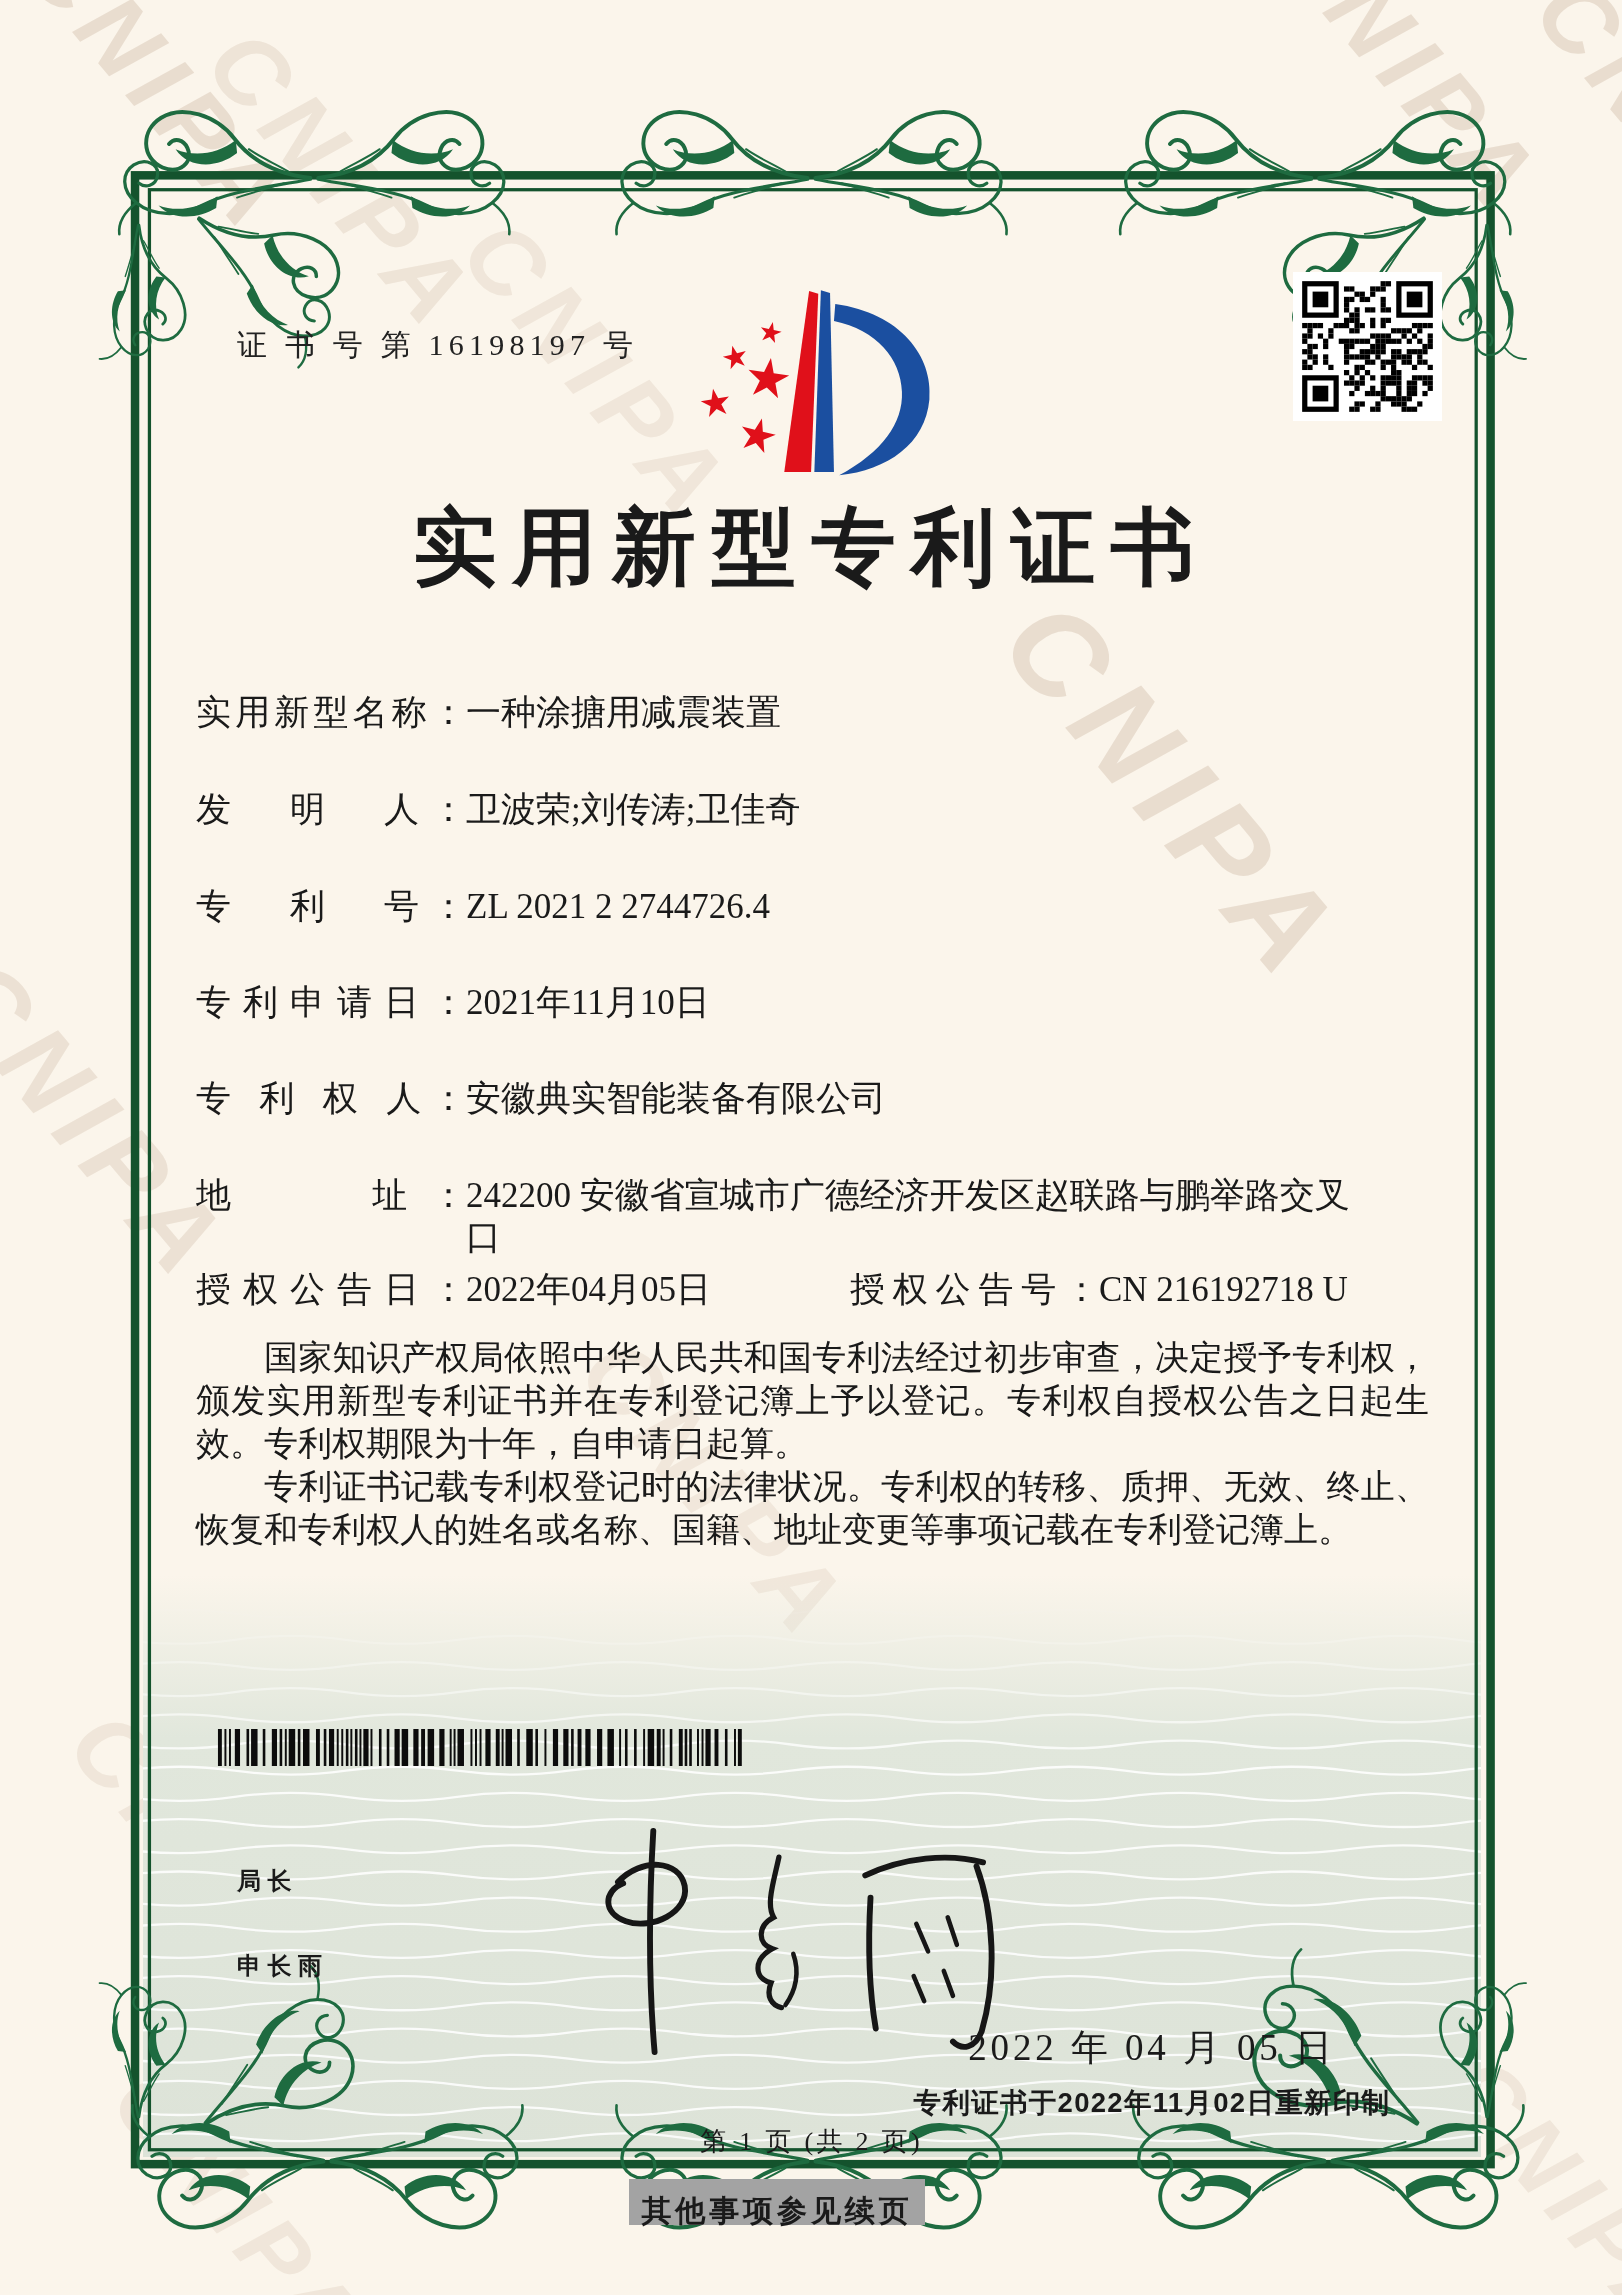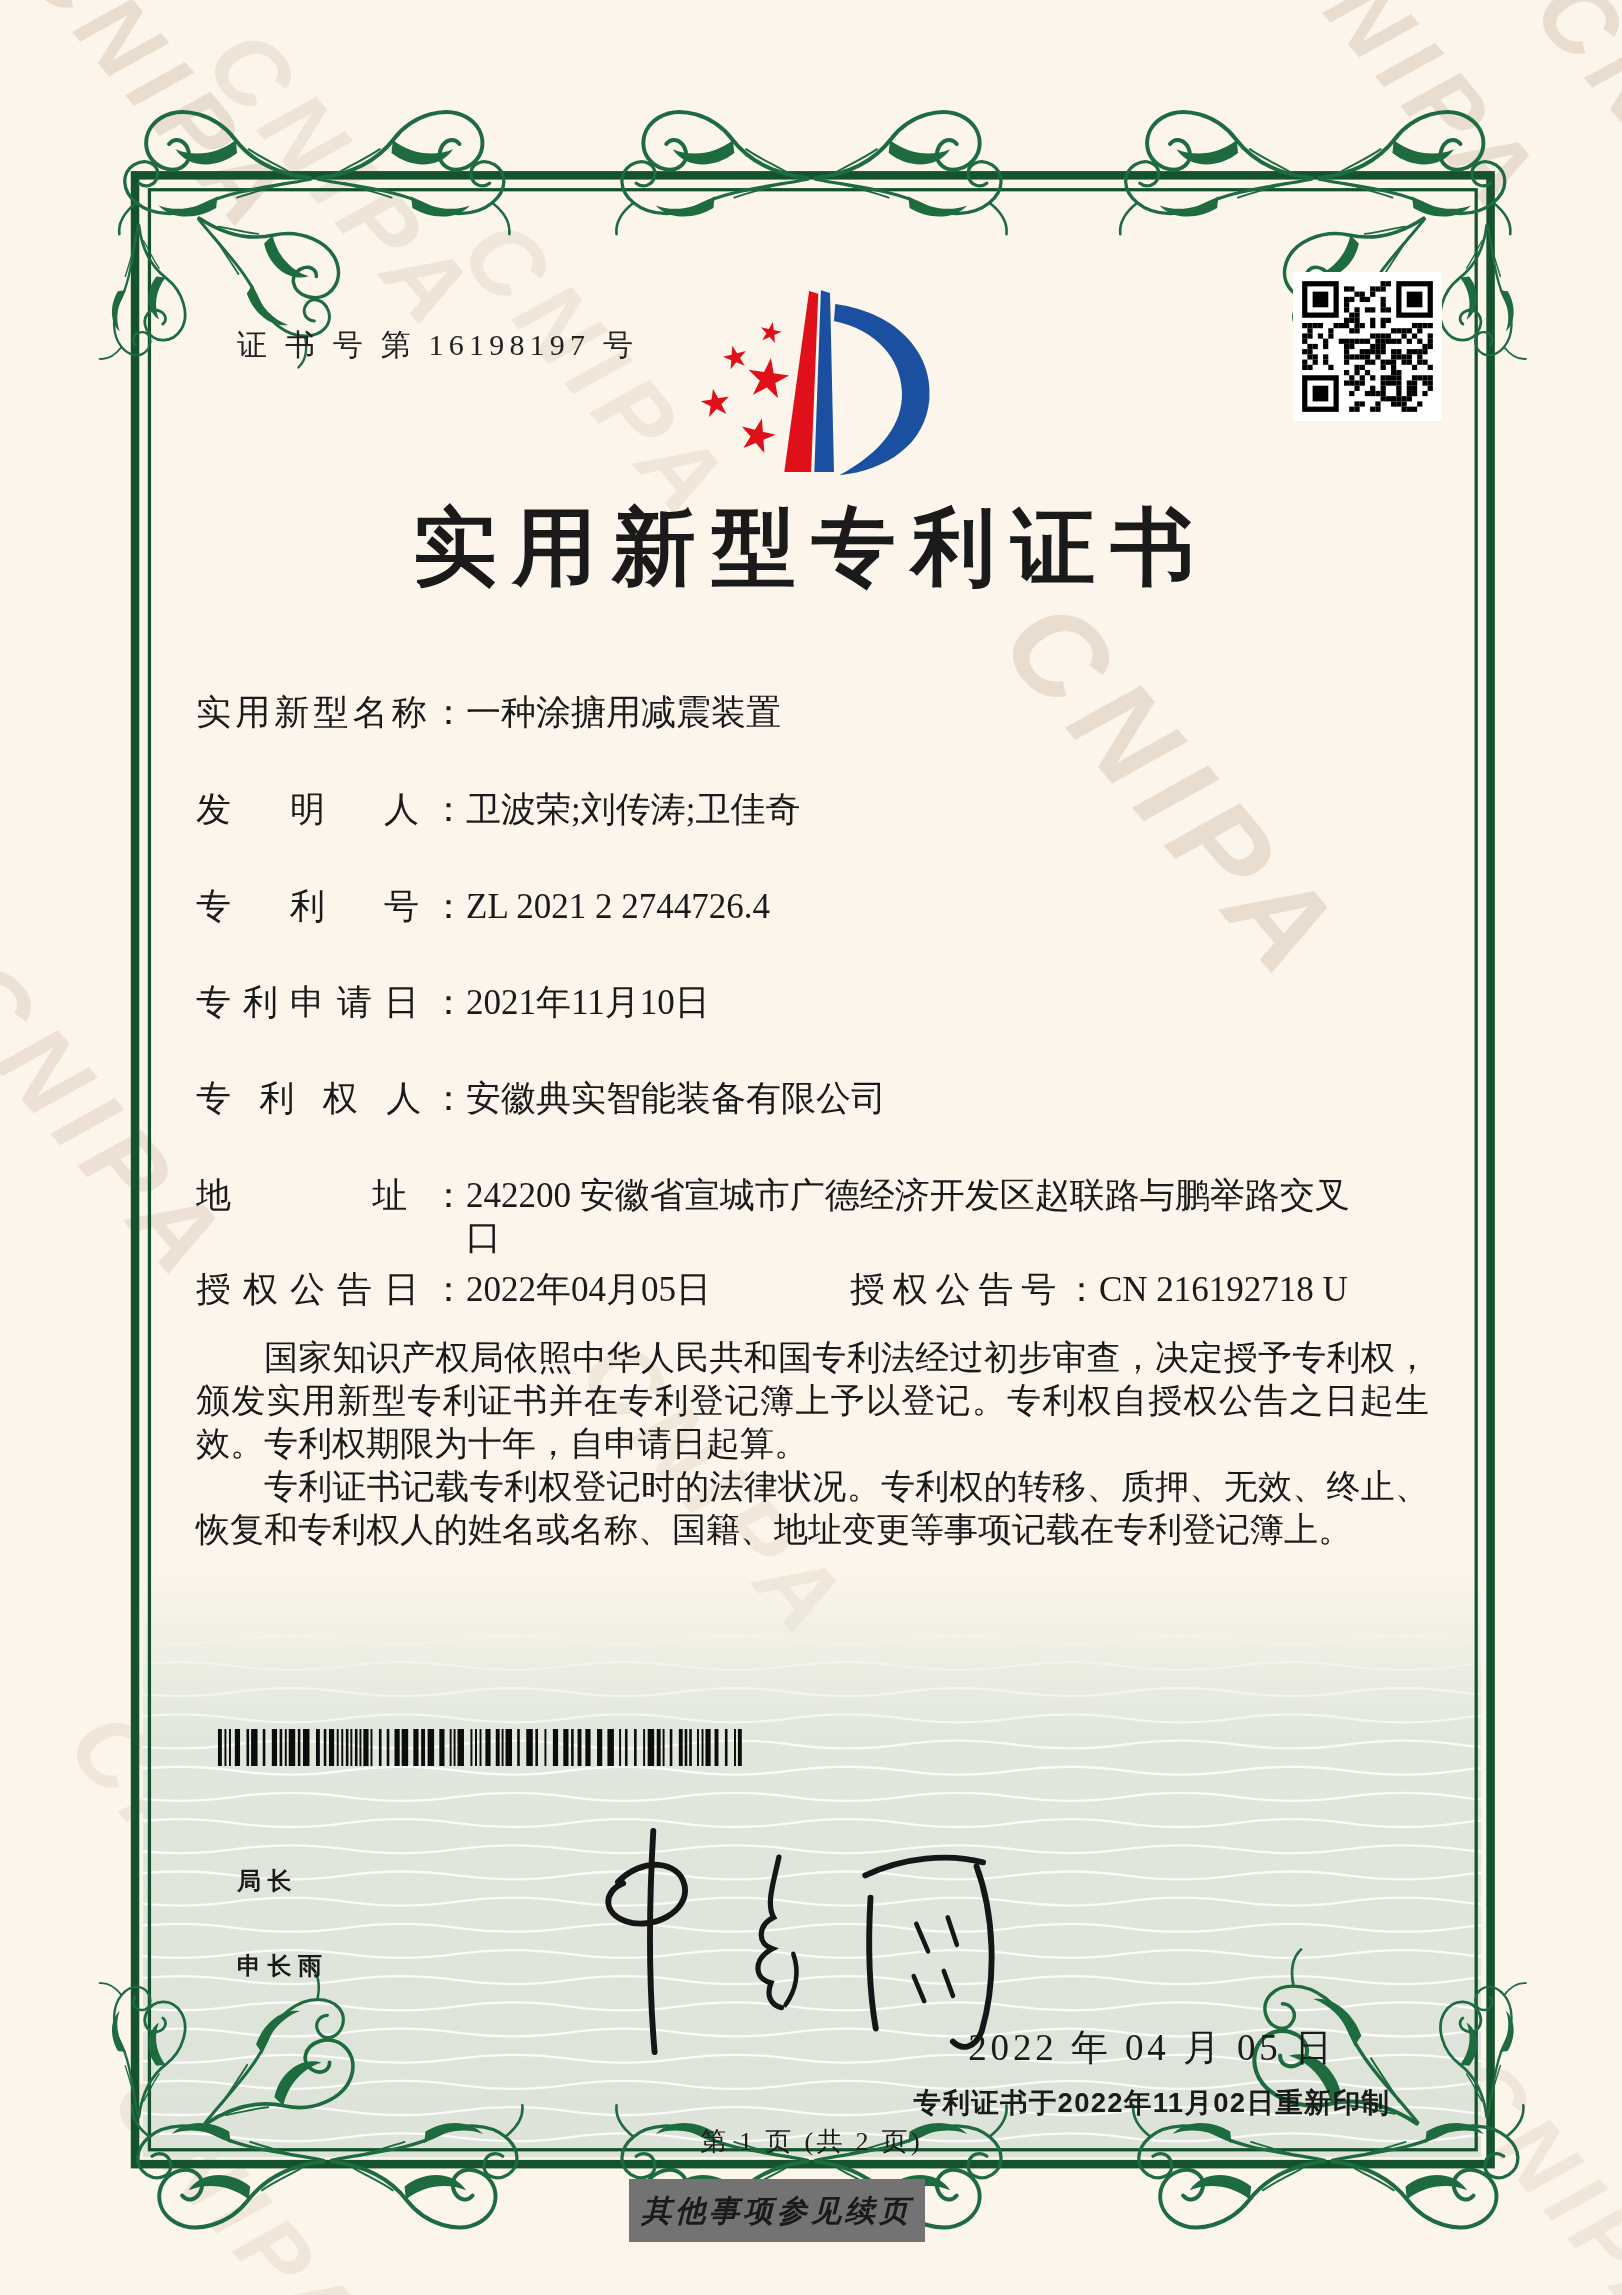--- a/index.html
+++ b/index.html
@@ -38,22 +38,22 @@
   
   #legal{left:196px;top:1336px;width:1233px;}
   #legal p{margin:0;font-size:34px;line-height:43px;text-indent:68px;text-align:justify;}
   
   .director{font-family:"Liberation Sans","DejaVu Sans",sans-serif;font-weight:bold;font-size:24px;letter-spacing:6.5px;}
   
   #issuedate{left:838px;top:2023px;width:628px;text-align:center;font-size:37px;letter-spacing:3.9px;}
   #reprint{left:838px;top:2085px;width:628px;text-align:center;font-size:27.5px;font-weight:bold;
            font-family:"Liberation Sans","DejaVu Sans",sans-serif;letter-spacing:1.3px;}
   #pageinfo{left:0;top:2124px;width:1623px;text-align:center;font-size:26px;letter-spacing:3.3px;}
-  #contnote{left:629px;top:2179px;width:296px;height:63px;background:#737373;
-            text-align:center;line-height:63px;font-size:30px;font-weight:600;letter-spacing:3.9px;font-style:italic;}
+  #contnote{left:629px;top:2179px;width:296px;height:46px;background:#a3a3a3;
+            text-align:center;line-height:63px;font-size:30px;font-weight:600;letter-spacing:3.9px;}
 </style>
 </head>
 <body>
 
 <span class="wm" style="left:-19.6px;top:26px;font-size:98px;">CNIPA</span>
 <span class="wm" style="left:164px;top:124px;font-size:98px;opacity:.7;">CNIPA</span>
 <span class="wm" style="left:1230px;top:6.5px;font-size:98px;">CNIPA</span>
 <span class="wm" style="left:1492px;top:72px;font-size:98px;">CNIPA</span>
 <span class="wm" style="left:419px;top:314px;font-size:98px;opacity:.6;">CNIPA</span>
 <span class="wm" style="left:949px;top:720px;font-size:124px;">CNIPA</span>

